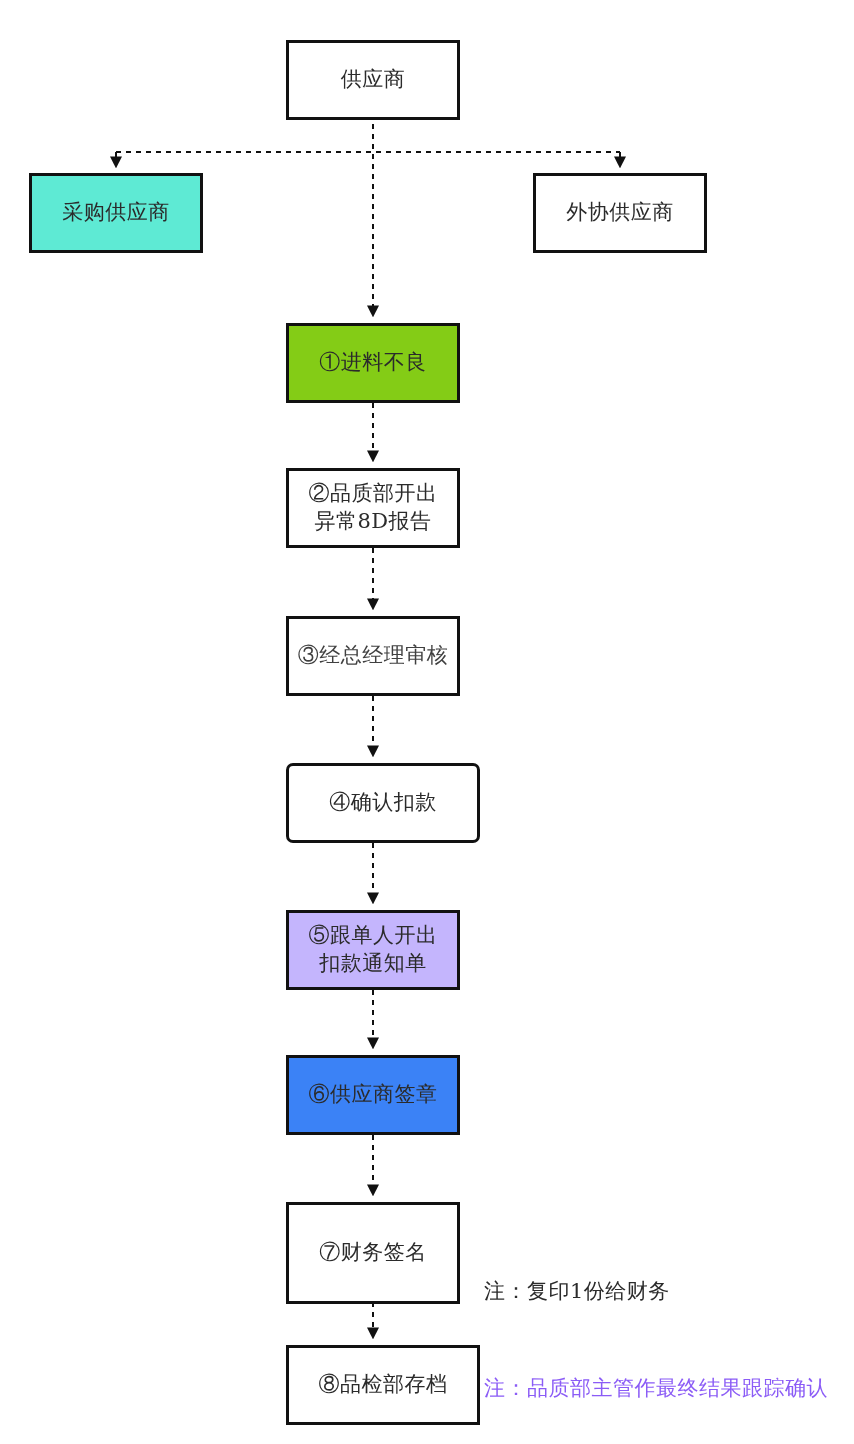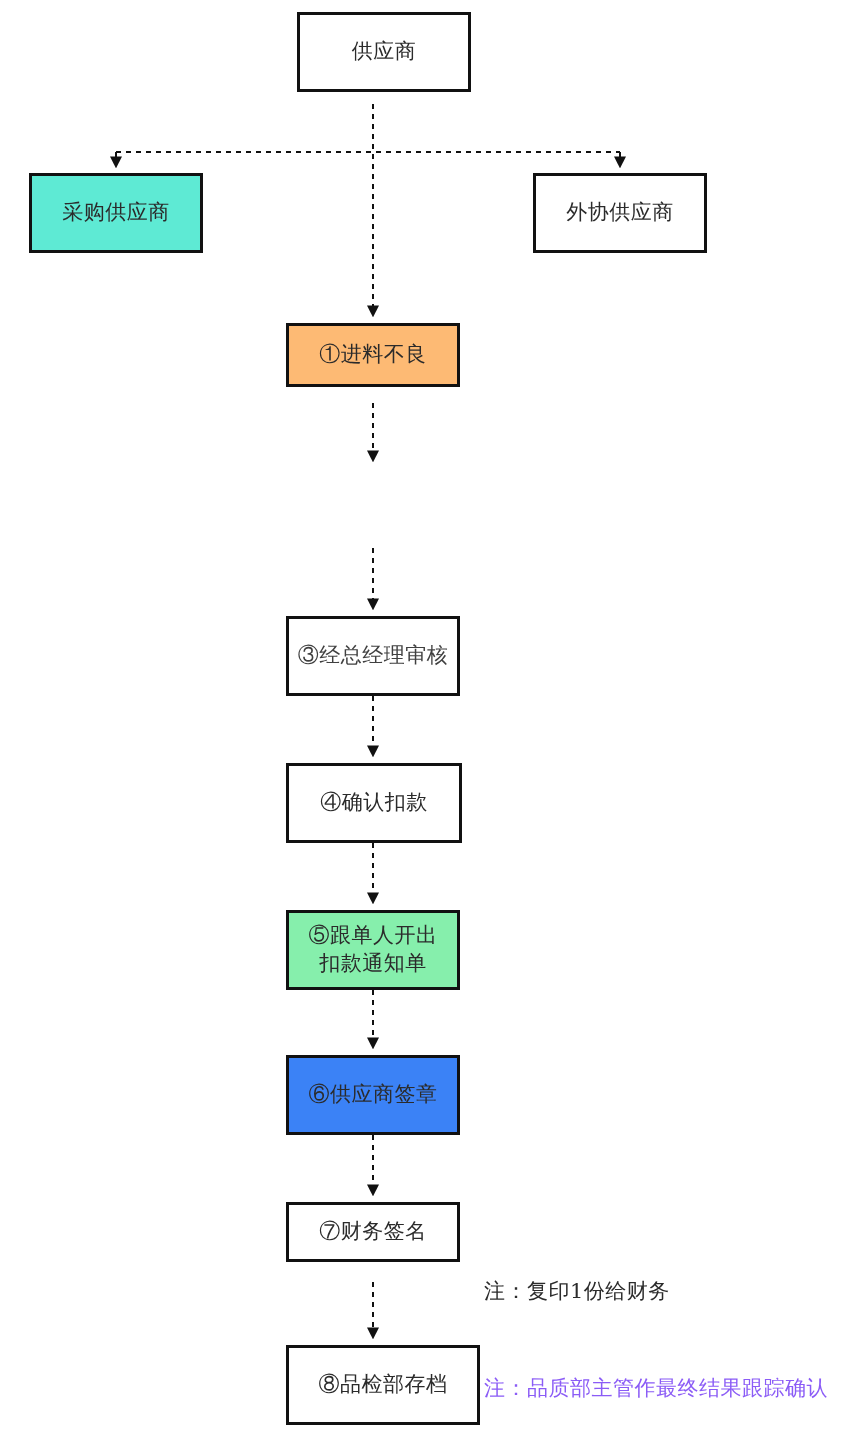--- a/index.html
+++ b/index.html
@@ -88,30 +88,32 @@
       <path d="M 373 990 L 373 1047" stroke="#111111" stroke-width="2" stroke-dasharray="5,5" fill="none" marker-end="url(#arrow)"></path>
     </g>
     <g>
       <path d="M 373 1135 L 373 1194" stroke="#111111" stroke-width="2" stroke-dasharray="5,5" fill="none" marker-end="url(#arrow)"></path>
     </g>
     <g>
       <path d="M 373 1282 L 373 1337" stroke="#111111" stroke-width="2" stroke-dasharray="5,5" fill="none" marker-end="url(#arrow)"></path>
     </g>
   </svg>
 
-  <div class="node" style="left: 286px; top: 12px; width: 174px; height: 80px; border-color: rgb(17, 17, 17); background: rgb(255, 255, 255); color: rgb(43, 43, 43); margin-left: 11px;">供应商</div>
+  <div class="node" style="left: 286px; top: 40px; width: 174px; height: 80px; border-color: rgb(17, 17, 17); background: rgb(255, 255, 255); color: rgb(43, 43, 43);">供应商</div>
 
   <div class="node" style="left: 29px; top: 173px; width: 174px; height: 80px; border-color: rgb(17, 17, 17); background: #5eead4; color: rgb(43, 43, 43);">采购供应商</div>
   <div class="node" style="left: 533px; top: 173px; width: 174px; height: 80px; border-color: rgb(17, 17, 17); background: rgb(255, 255, 255); color: rgb(43, 43, 43);">外协供应商</div>
 
-  <div class="node" style="left: 286px; top: 323px; width: 174px; height: 64px; border-color: rgb(17, 17, 17); background: #fdba74; color: rgb(43, 43, 43);">①进料不良</div>
+  <div class="node" style="left: 286px; top: 323px; width: 174px; height: 80px; border-color: rgb(17, 17, 17); background: #84cc16; color: rgb(43, 43, 43);">①进料不良</div>
+  <div class="node" style="left: 286px; top: 468px; width: 174px; height: 80px; border-color: rgb(17, 17, 17); background: rgb(255, 255, 255); color: rgb(43, 43, 43);">②品质部开出
+异常8D报告</div>
   <div class="node" style="left: 286px; top: 616px; width: 174px; height: 80px; border-color: rgb(17, 17, 17); background: rgb(255, 255, 255); color: #404040;">③经总经理审核</div>
-  <div class="node" style="left: 286px; top: 763px; width: 176px; height: 80px; border-color: rgb(17, 17, 17); background: rgb(255, 255, 255); color: rgb(43, 43, 43);">④确认扣款</div>
-  <div class="node" style="left: 286px; top: 910px; width: 174px; height: 80px; border-color: rgb(17, 17, 17); background: #86efac; color: rgb(43, 43, 43);">⑤跟单人开出
+  <div class="node" style="left: 286px; top: 763px; width: 194px; height: 80px; border-color: rgb(17, 17, 17); background: rgb(255, 255, 255); color: rgb(43, 43, 43); border-radius: 7px;">④确认扣款</div>
+  <div class="node" style="left: 286px; top: 910px; width: 174px; height: 80px; border-color: rgb(17, 17, 17); background: #c4b5fd; color: rgb(43, 43, 43);">⑤跟单人开出
 扣款通知单</div>
   <div class="node" style="left: 286px; top: 1055px; width: 174px; height: 80px; border-color: rgb(17, 17, 17); background: #3b82f6; color: rgb(43, 43, 43);">⑥供应商签章</div>
-  <div class="node" style="left: 286px; top: 1202px; width: 174px; height: 60px; border-color: rgb(17, 17, 17); background: rgb(255, 255, 255); color: rgb(43, 43, 43);">⑦财务签名</div>
+  <div class="node" style="left: 286px; top: 1202px; width: 174px; height: 102px; border-color: rgb(17, 17, 17); background: rgb(255, 255, 255); color: rgb(43, 43, 43);">⑦财务签名</div>
   <div class="node" style="left: 286px; top: 1345px; width: 194px; height: 80px; border-color: rgb(17, 17, 17); background: rgb(255, 255, 255); color: rgb(43, 43, 43);">⑧品检部存档</div>
 
   <div class="note" style="left: 484px; top: 1277px; color: rgb(43, 43, 43);">注：复印1份给财务</div>
   <div class="note" style="left: 484px; top: 1374px; color: #8b5cf6;">注：品质部主管作最终结果跟踪确认</div>
 
 </div>
 
 </body></html>

